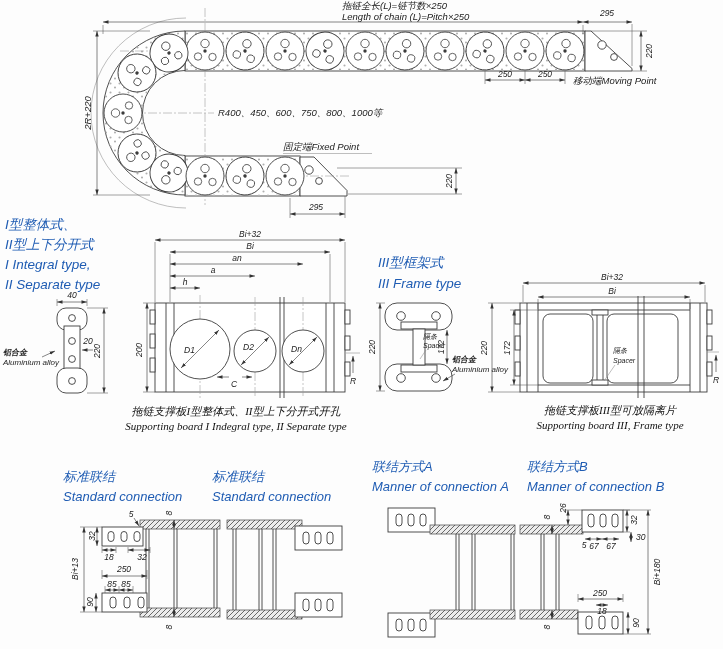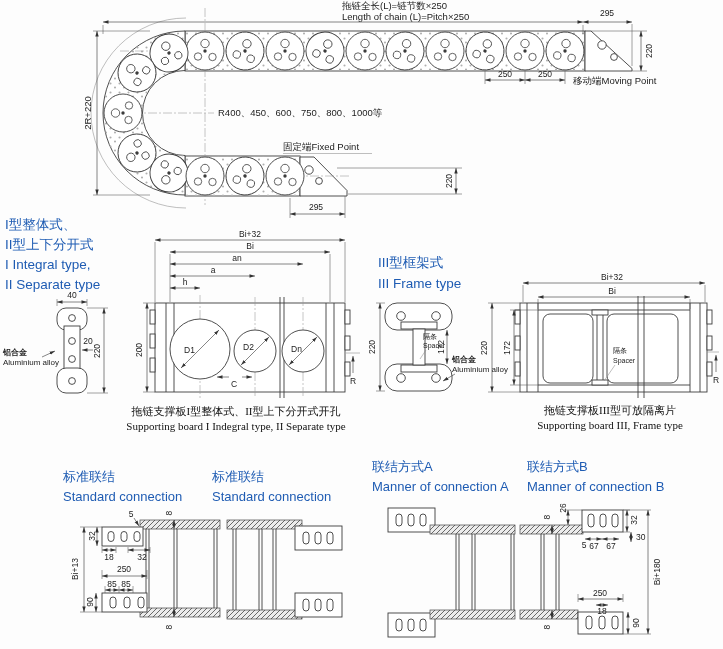--- a/index.html
+++ b/index.html
@@ -1,17 +1,17 @@
 <!DOCTYPE html>
 <html><head>
 <meta charset="utf-8">
 <style>
   html,body{margin:0;padding:0;background:#ffffff;}
   #stage{position:relative;width:723px;height:649px;background:#fdfdfd;overflow:hidden;
-         font-family:"Liberation Sans",sans-serif;}
+         font-family:"Liberation Sans",sans-serif;font-style:italic;}
   svg{display:block}
   .ln{stroke:#3c3c3c;stroke-width:.9;fill:none}
   .lnf{stroke:#3c3c3c;stroke-width:.9;fill:#ffffff}
   .thin{stroke:#8a8a8a;stroke-width:.55;fill:none}
   .cl{stroke:#999;stroke-width:.55;fill:none;stroke-dasharray:9 2 2 2}
   .dim{stroke:#444;stroke-width:.65;fill:none;marker-start:url(#arw);marker-end:url(#arw)}
   .dime{stroke:#444;stroke-width:.65;fill:none;marker-end:url(#arw)}
   .ext{stroke:#555;stroke-width:.55;fill:none}
   .d{font-size:8.5px;fill:#1c1c1c}
   .d9{font-size:9.5px;fill:#1c1c1c}

